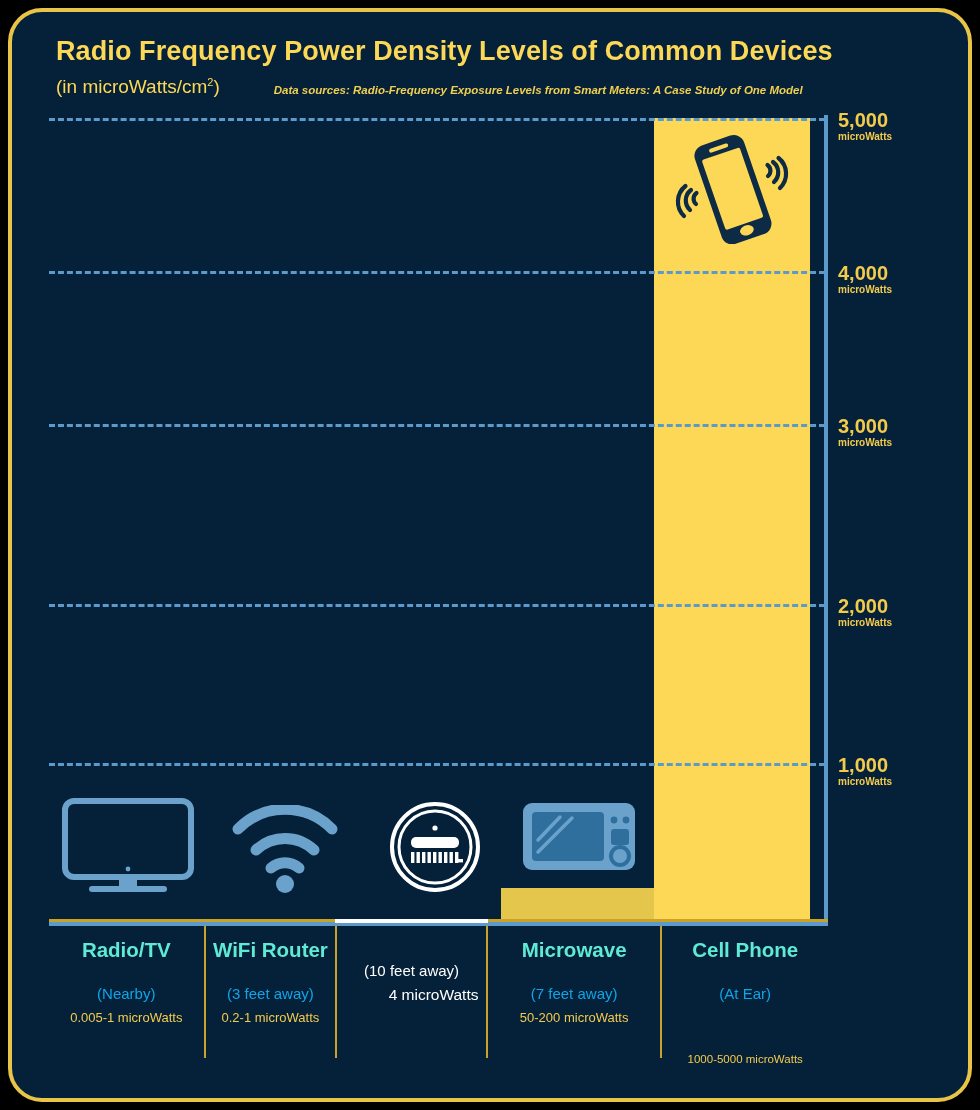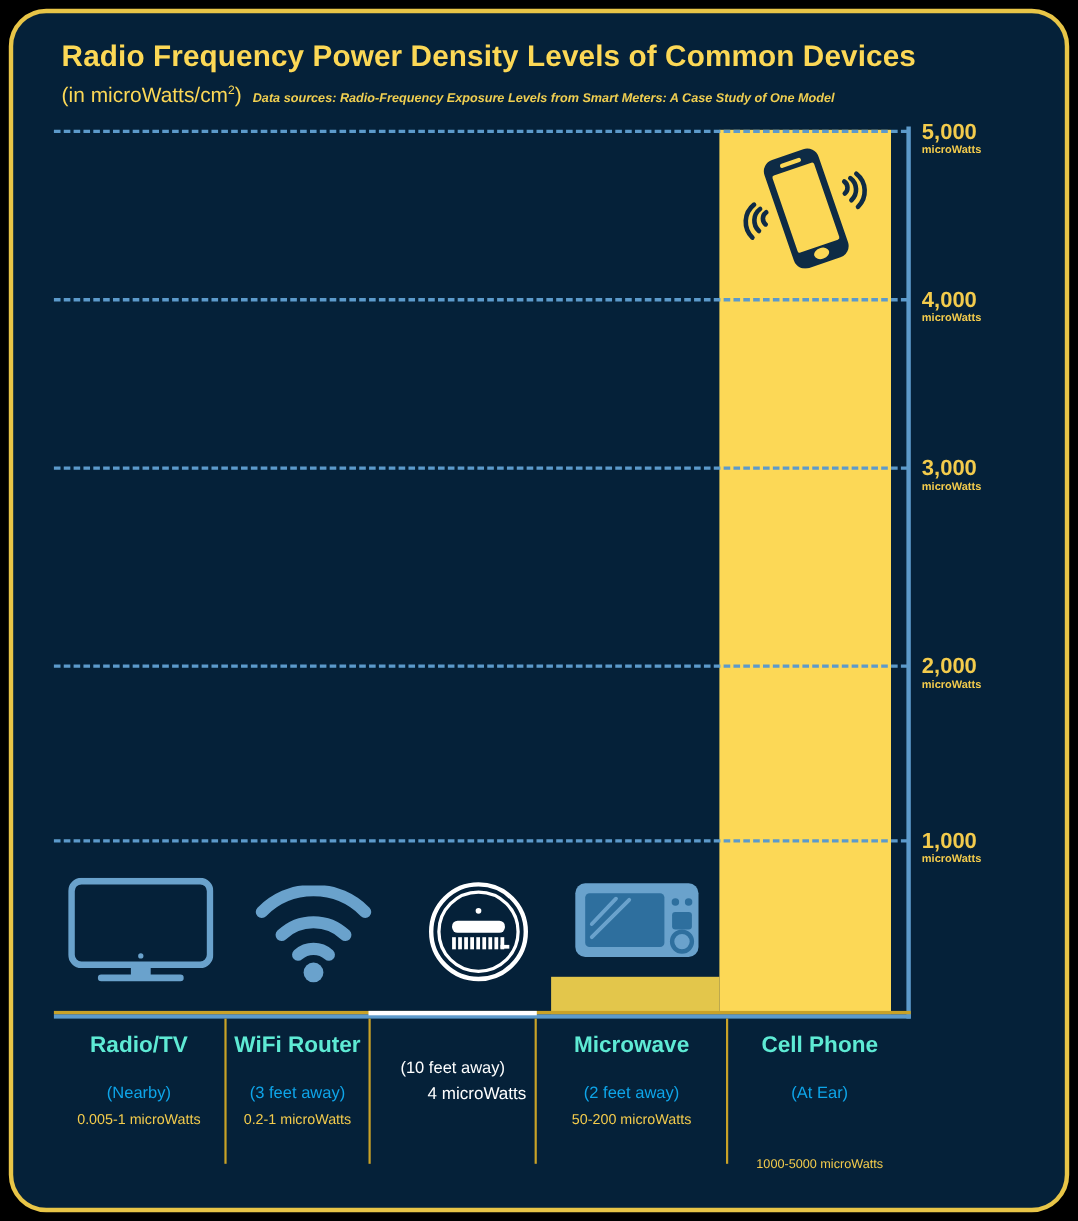--- a/index.html
+++ b/index.html
@@ -24,21 +24,21 @@
     font-size:27px;
     font-weight:bold;
     letter-spacing:.1px;
     white-space:nowrap;
   }
   #subline{margin-top:9px;display:flex;align-items:flex-end;gap:10px;}
   #units{color:#FCD856;font-size:19px;}
   #units sup{font-size:11px;}
   #sources{
     color:#F0CF51;font-size:11.5px;font-weight:bold;font-style:italic;
-    padding-bottom:2px;white-space:nowrap;
+    padding-bottom:2px;white-space:nowrap;margin-left:44px;
   }
 
   
   #plot{position:absolute;left:0;top:0;width:964px;height:1094px;}
 
   .gridline{
     position:absolute;height:0;left:37px;width:776px;
     border-top:3px dashed #5C9ACB;
   }
   .tick{position:absolute;left:826px;}
@@ -220,21 +220,21 @@
     </div>
 
     <div class="col highlight" style="width:151px;">
       <div class="topline"></div>
       <div class="dist">(10 feet away)</div>
       <div class="val">4 microWatts</div>
     </div>
 
     <div class="col" style="width:175px;">
       <div class="name">Microwave</div>
-      <div class="dist">(2 feet away)</div>
+      <div class="dist">(7 feet away)</div>
       <div class="val">50-200 microWatts</div>
     </div>
 
     <div class="col narrowval" style="width:166px;">
       <div class="name">Cell Phone</div>
       <div class="dist">(At Ear)</div>
       <div class="val">1000-5000 microWatts</div>
     </div>
 
   </div>

